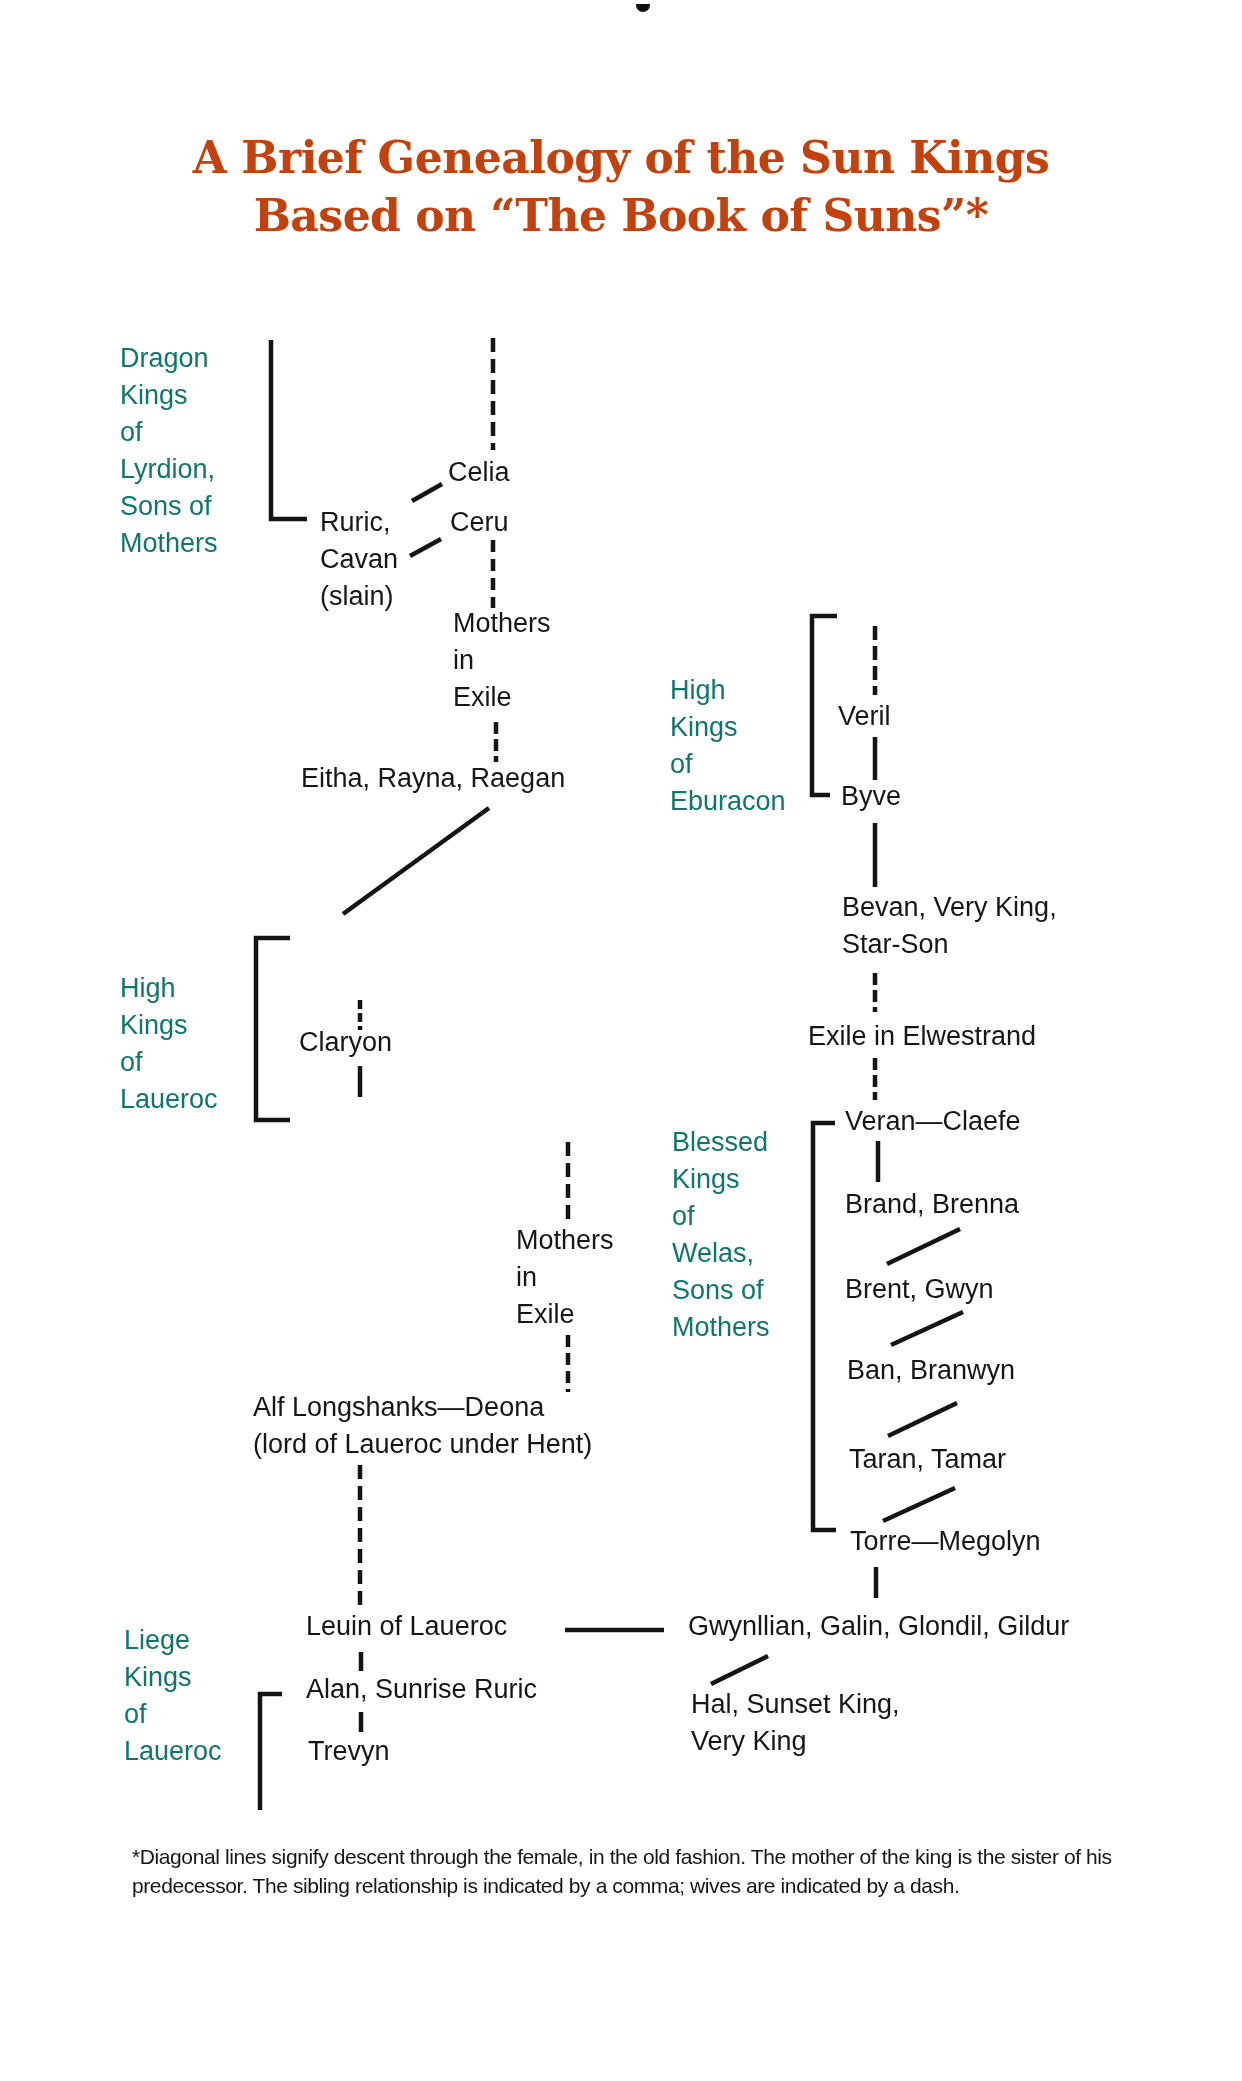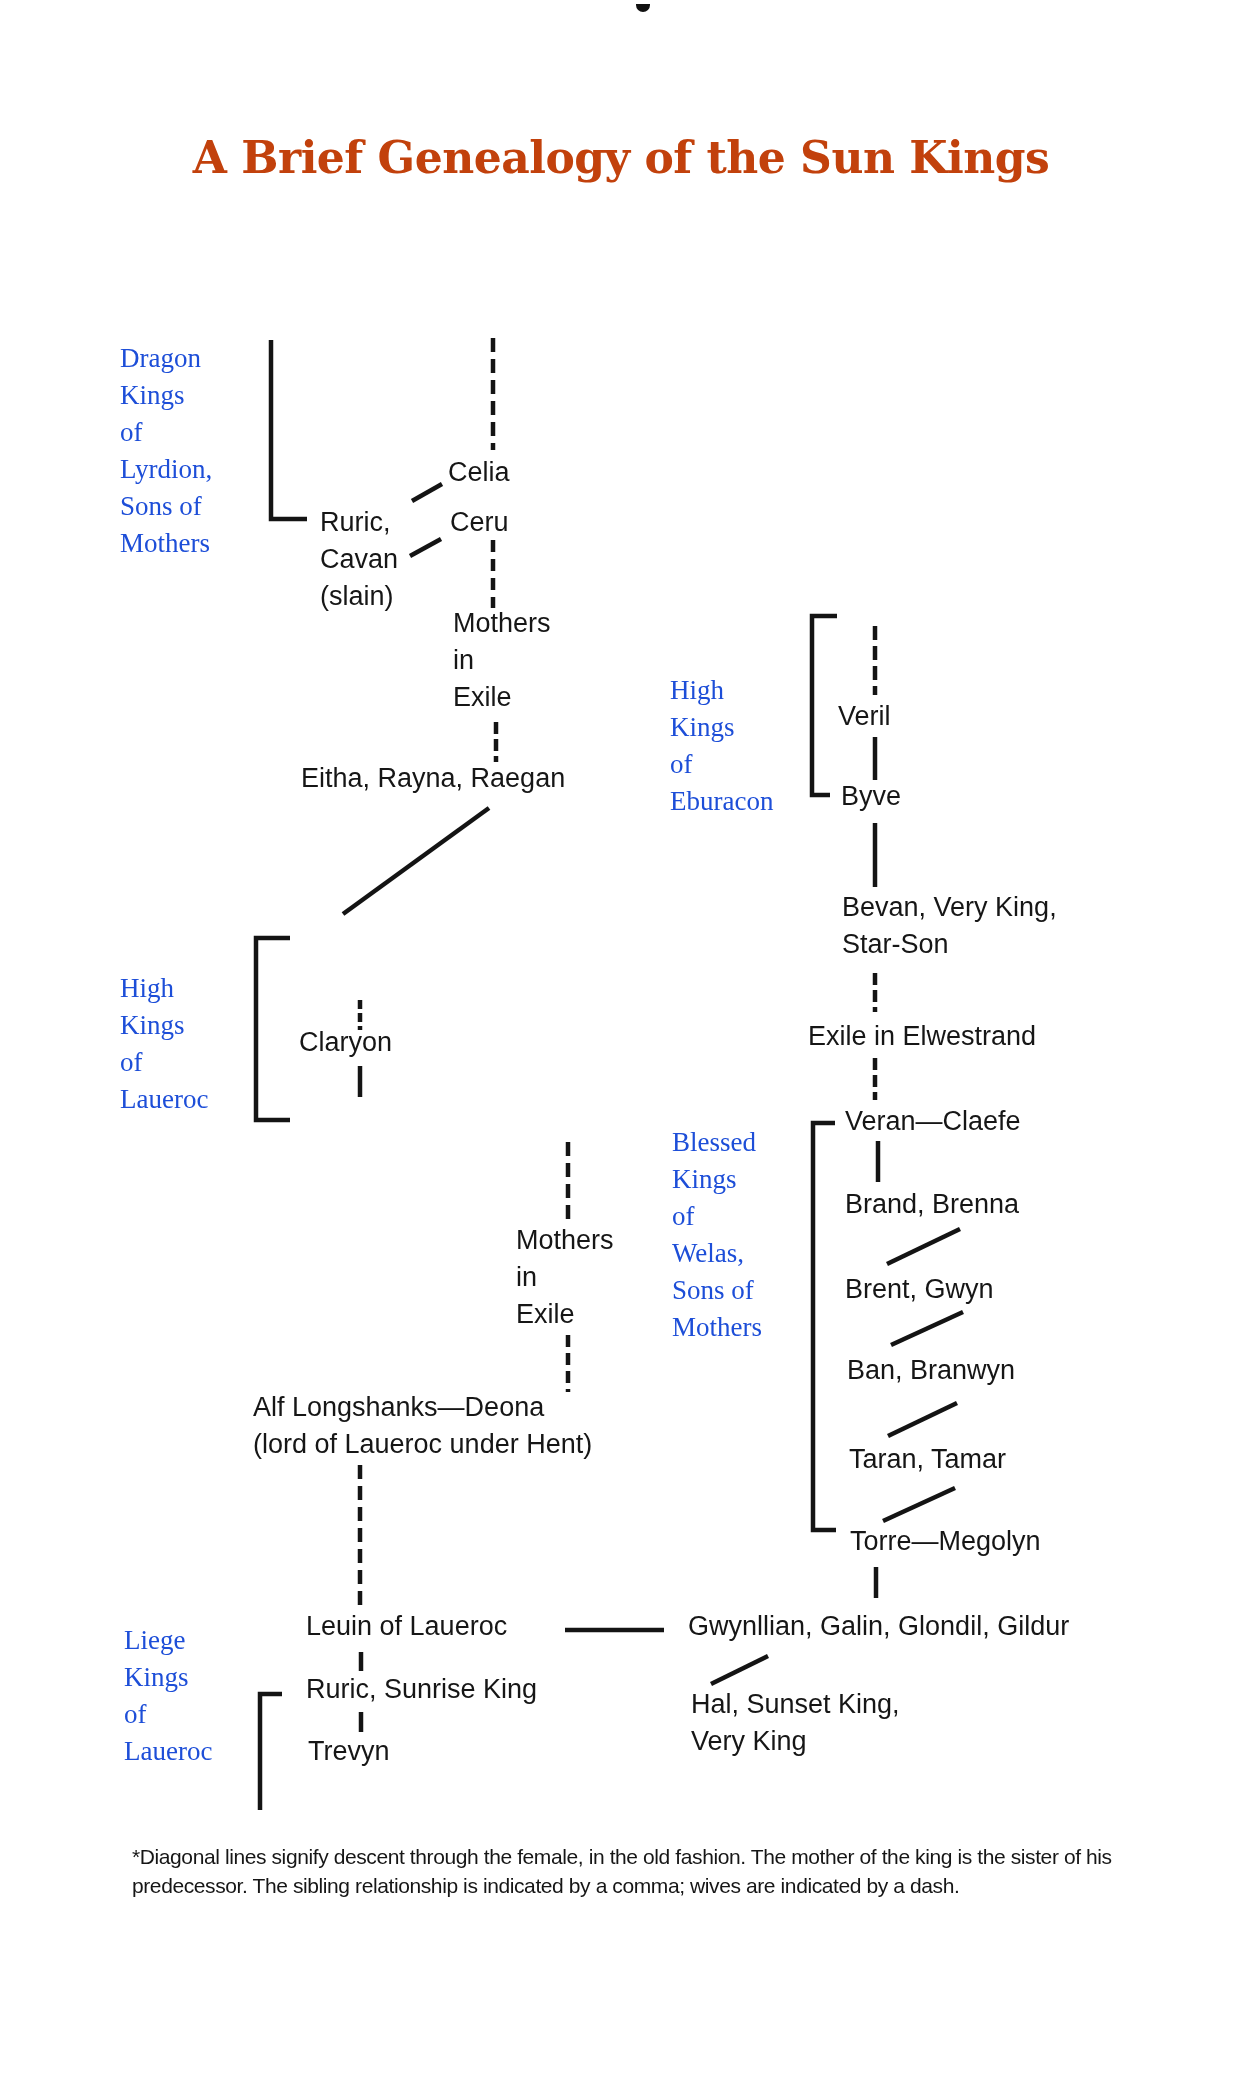--- a/index.html
+++ b/index.html
@@ -6,42 +6,43 @@
   body { width: 1242px; height: 2081px; position: relative; overflow: hidden; color: #141414; }
   .page { position: absolute; left: 0; top: 0; width: 1242px; height: 2081px; }
   .title {
     position: absolute; left: 0; width: 1242px; text-align: center;
     font-family: "DejaVu Serif", "Liberation Serif", serif; font-weight: bold;
     font-size: 44px; letter-spacing: -0.5px; color: #c2410c;
   }
   .t1 { top: 132px; }
   .t2 { top: 190px; }
   .lbl {
-    position: absolute; font-family: Liberation Serif, serif;
-    font-size: 27px; line-height: 37px; color: #1d4ed8; white-space: pre;
+    position: absolute; font-family: Liberation Sans, sans-serif;
+    font-size: 27px; line-height: 37px; color: #0f766e; white-space: pre;
   }
   .nm {
     position: absolute; font-family: "Liberation Sans", "DejaVu Sans", sans-serif;
     font-size: 27px; line-height: 37px; color: #161616; white-space: pre;
   }
   .foot {
     position: absolute; left: 132px; top: 1842px; width: 1010px;
     font-family: "Liberation Sans", "DejaVu Sans", sans-serif;
     font-size: 21px; line-height: 29px; color: #161616; letter-spacing: -0.4px;
   }
   svg.lines { position: absolute; left: 0; top: 0; }
   .mark { position: absolute; left: 636px; top: 4px; width: 14px; height: 8px; background: #111; border-radius: 0 0 7px 7px; }
 </style>
 </head>
 <body>
 
 <div class="page">
   <div class="mark"></div>
 
   <div class="title t1">A Brief Genealogy of the Sun Kings</div>
+  <div class="title t2">Based on “The Book of Suns”*</div>
 
   <svg class="lines" width="1242" height="2081">
     <g stroke="#141414" stroke-width="4.5" fill="none" stroke-linecap="butt">
 
       <path d="M271 340 L271 519 L307 519"></path>
 
       <line x1="493" y1="338" x2="493" y2="450" stroke-dasharray="14 7"></line>
 
       <line x1="412" y1="501" x2="442" y2="484"></line>
       <line x1="410" y1="556" x2="441" y2="539"></line>
@@ -121,21 +122,21 @@
 in
 Exile</div>
   <div class="nm" style="left:301px; top:760px;">Eitha, Rayna, Raegan</div>
   <div class="nm" style="left:299px; top:1024px;">Claryon</div>
   <div class="nm" style="left:516px; top:1222px;">Mothers
 in
 Exile</div>
   <div class="nm" style="left:253px; top:1389px;">Alf Longshanks—Deona
 (lord of Laueroc under Hent)</div>
   <div class="nm" style="left:306px; top:1608px;">Leuin of Laueroc</div>
-  <div class="nm" style="left:306px; top:1671px;">Ruric, Sunrise King</div>
+  <div class="nm" style="left:306px; top:1671px;">Alan, Sunrise Ruric</div>
   <div class="nm" style="left:308px; top:1733px;">Trevyn</div>
   <div class="nm" style="left:838px; top:698px;">Veril</div>
   <div class="nm" style="left:841px; top:778px;">Byve</div>
   <div class="nm" style="left:842px; top:889px;">Bevan, Very King,
 Star-Son</div>
   <div class="nm" style="left:808px; top:1018px;">Exile in Elwestrand</div>
   <div class="nm" style="left:845px; top:1103px;">Veran—Claefe</div>
   <div class="nm" style="left:845px; top:1186px;">Brand, Brenna</div>
   <div class="nm" style="left:845px; top:1271px;">Brent, Gwyn</div>
   <div class="nm" style="left:847px; top:1352px;">Ban, Branwyn</div>

